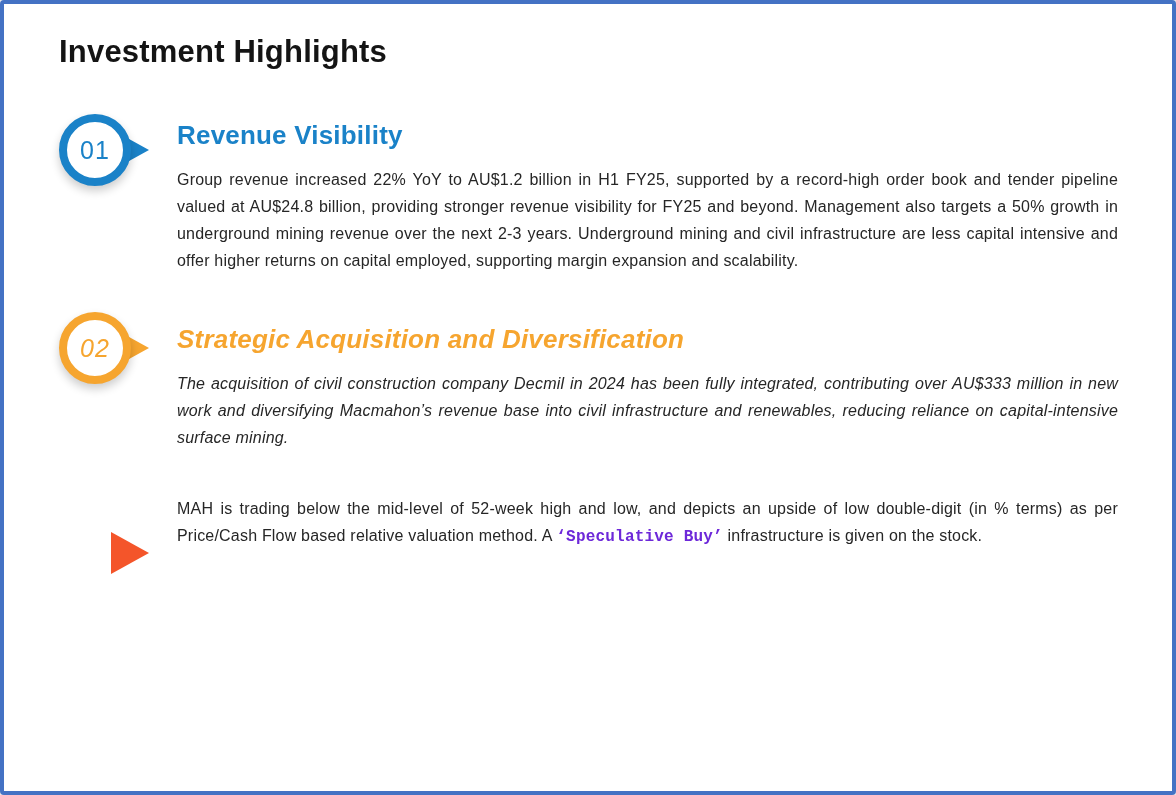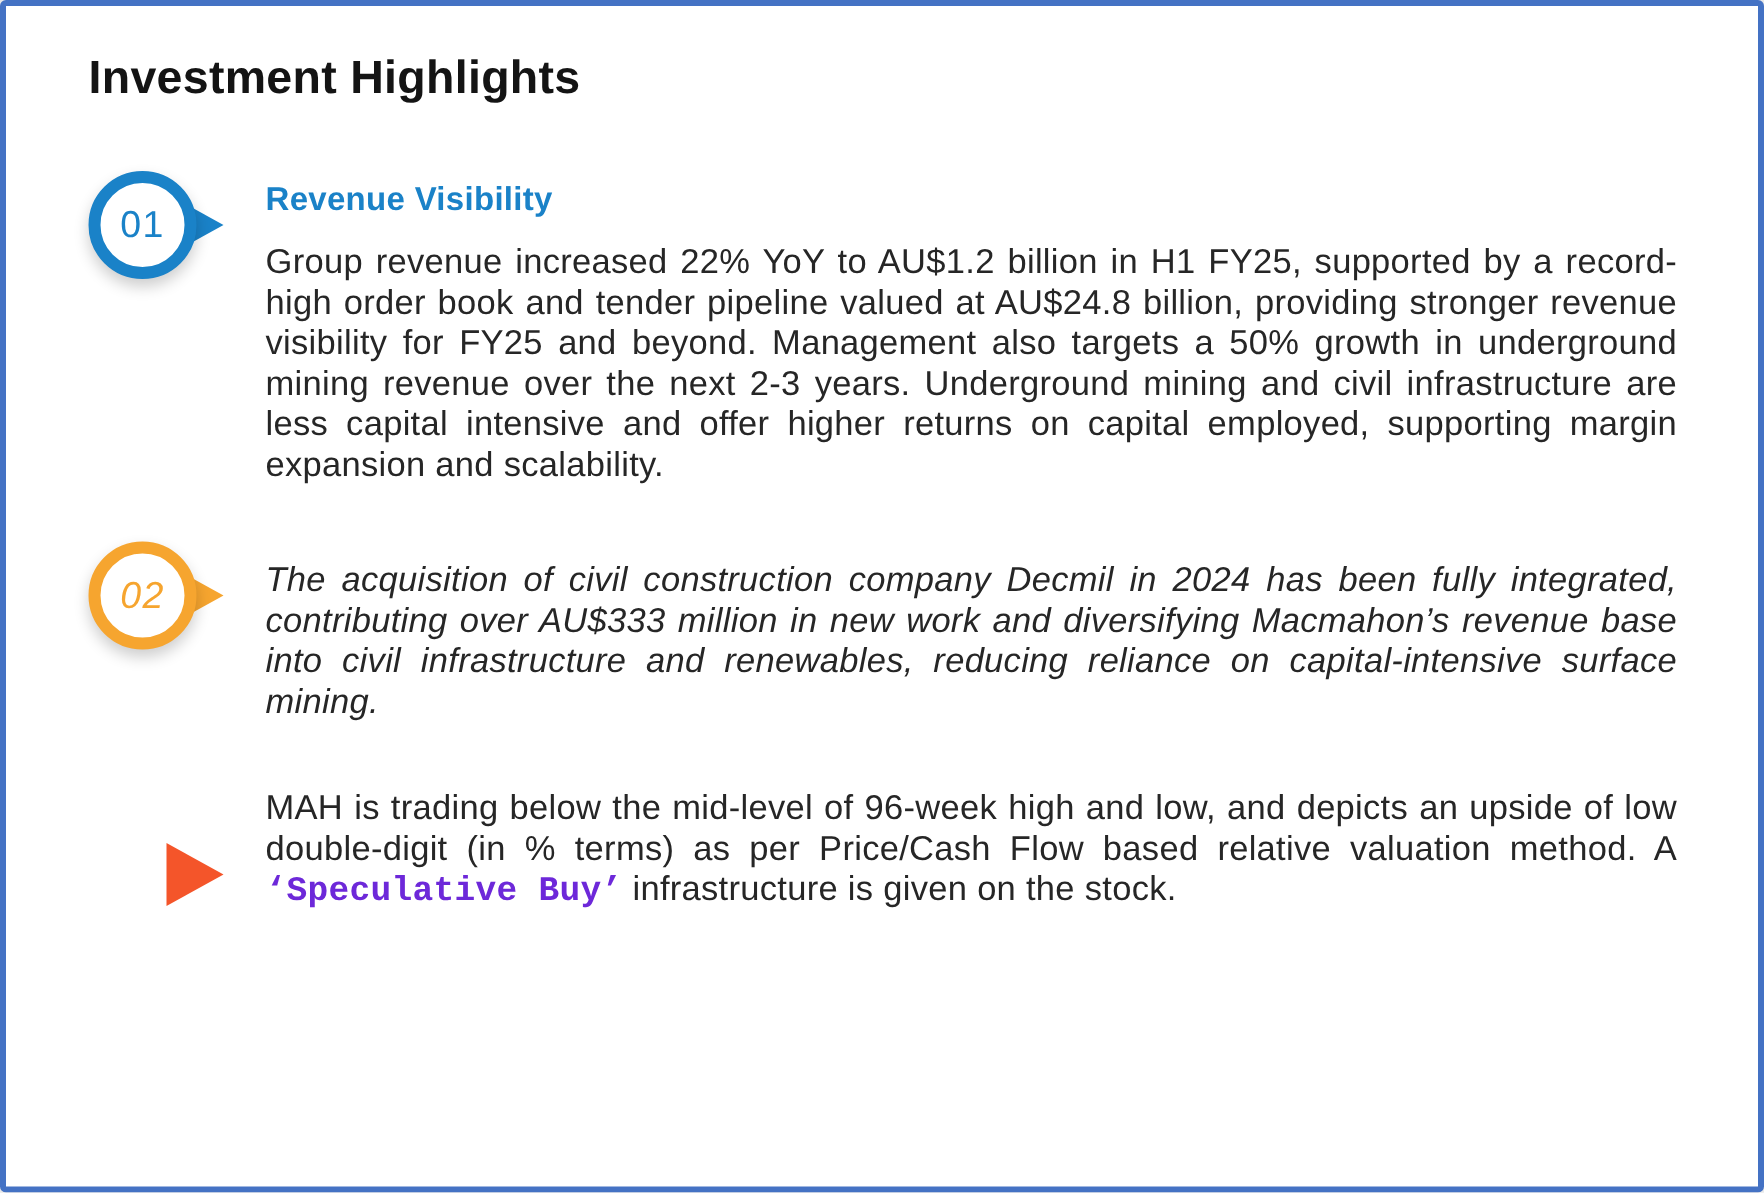--- a/index.html
+++ b/index.html
@@ -64,29 +64,29 @@
     font-weight: 500;
     letter-spacing: 1px;
     color: var(--accent);
     box-shadow: 0 5px 10px rgba(0,0,0,0.20);
   }
 
   .content { flex: 1 1 auto; min-width: 0; }
 
   h2 {
     margin: 0 0 15px 0;
-    font-size: 22px;
+    font-size: 26px;
     font-weight: 700;
     letter-spacing: 0.2px;
     color: var(--accent);
   }
 
   p.body {
     margin: 0;
-    font-size: 23px;
+    font-size: 16px;
     line-height: 27px;
     letter-spacing: 0.2px;
     color: #262626;
     text-align: justify;
     text-justify: inter-word;
   }
   p.body strong { font-weight: 700; color: #6d28d9; font-family: Liberation Mono, monospace; }
 </style>
 </head>
 <body>
@@ -105,26 +105,27 @@
       <p class="body"><span>Group revenue increased 22% YoY to AU$1.2 billion in H1 FY25, supported by a record-high order book and tender pipeline valued at AU$24.8 billion, providing stronger revenue visibility for FY25 and beyond. Management also targets a 50% growth in underground mining revenue over the next 2-3 years. Underground mining and civil infrastructure are less capital intensive and offer higher returns on capital employed, supporting margin expansion and scalability.</span></p>
     </div>
   </section>
 
   <section class="row sec-2" style="--accent: #F6A52F;">
     <div class="badge">
       <span class="tri"></span>
       <span class="circle">02</span>
     </div>
     <div class="content">
+      <h2>Strategic Acquisition and Diversification</h2>
       <p class="body"><span>The acquisition of civil construction company Decmil in 2024 has been fully integrated, contributing over AU$333 million in new work and diversifying Macmahon’s revenue base into civil infrastructure and renewables, reducing reliance on capital-intensive surface mining.</span></p>
     </div>
   </section>
 
   <section class="row sec-3" style="--accent: #F4552A;">
     <div class="badge">
       <span class="tri"></span>
     </div>
     <div class="content">
-      <p class="body"><span>MAH is trading below the mid-level of 96-week high and low, and depicts an upside of low double-digit (in % terms) as per Price/Cash Flow based relative valuation method. A </span><strong>‘Speculative Buy’</strong><span> infrastructure is given on the stock.</span></p>
+      <p class="body"><span>MAH is trading below the mid-level of 52-week high and low, and depicts an upside of low double-digit (in % terms) as per Price/Cash Flow based relative valuation method. A </span><strong>‘Speculative Buy’</strong><span> infrastructure is given on the stock.</span></p>
     </div>
   </section>
 
 </div>
 
 </body></html>

